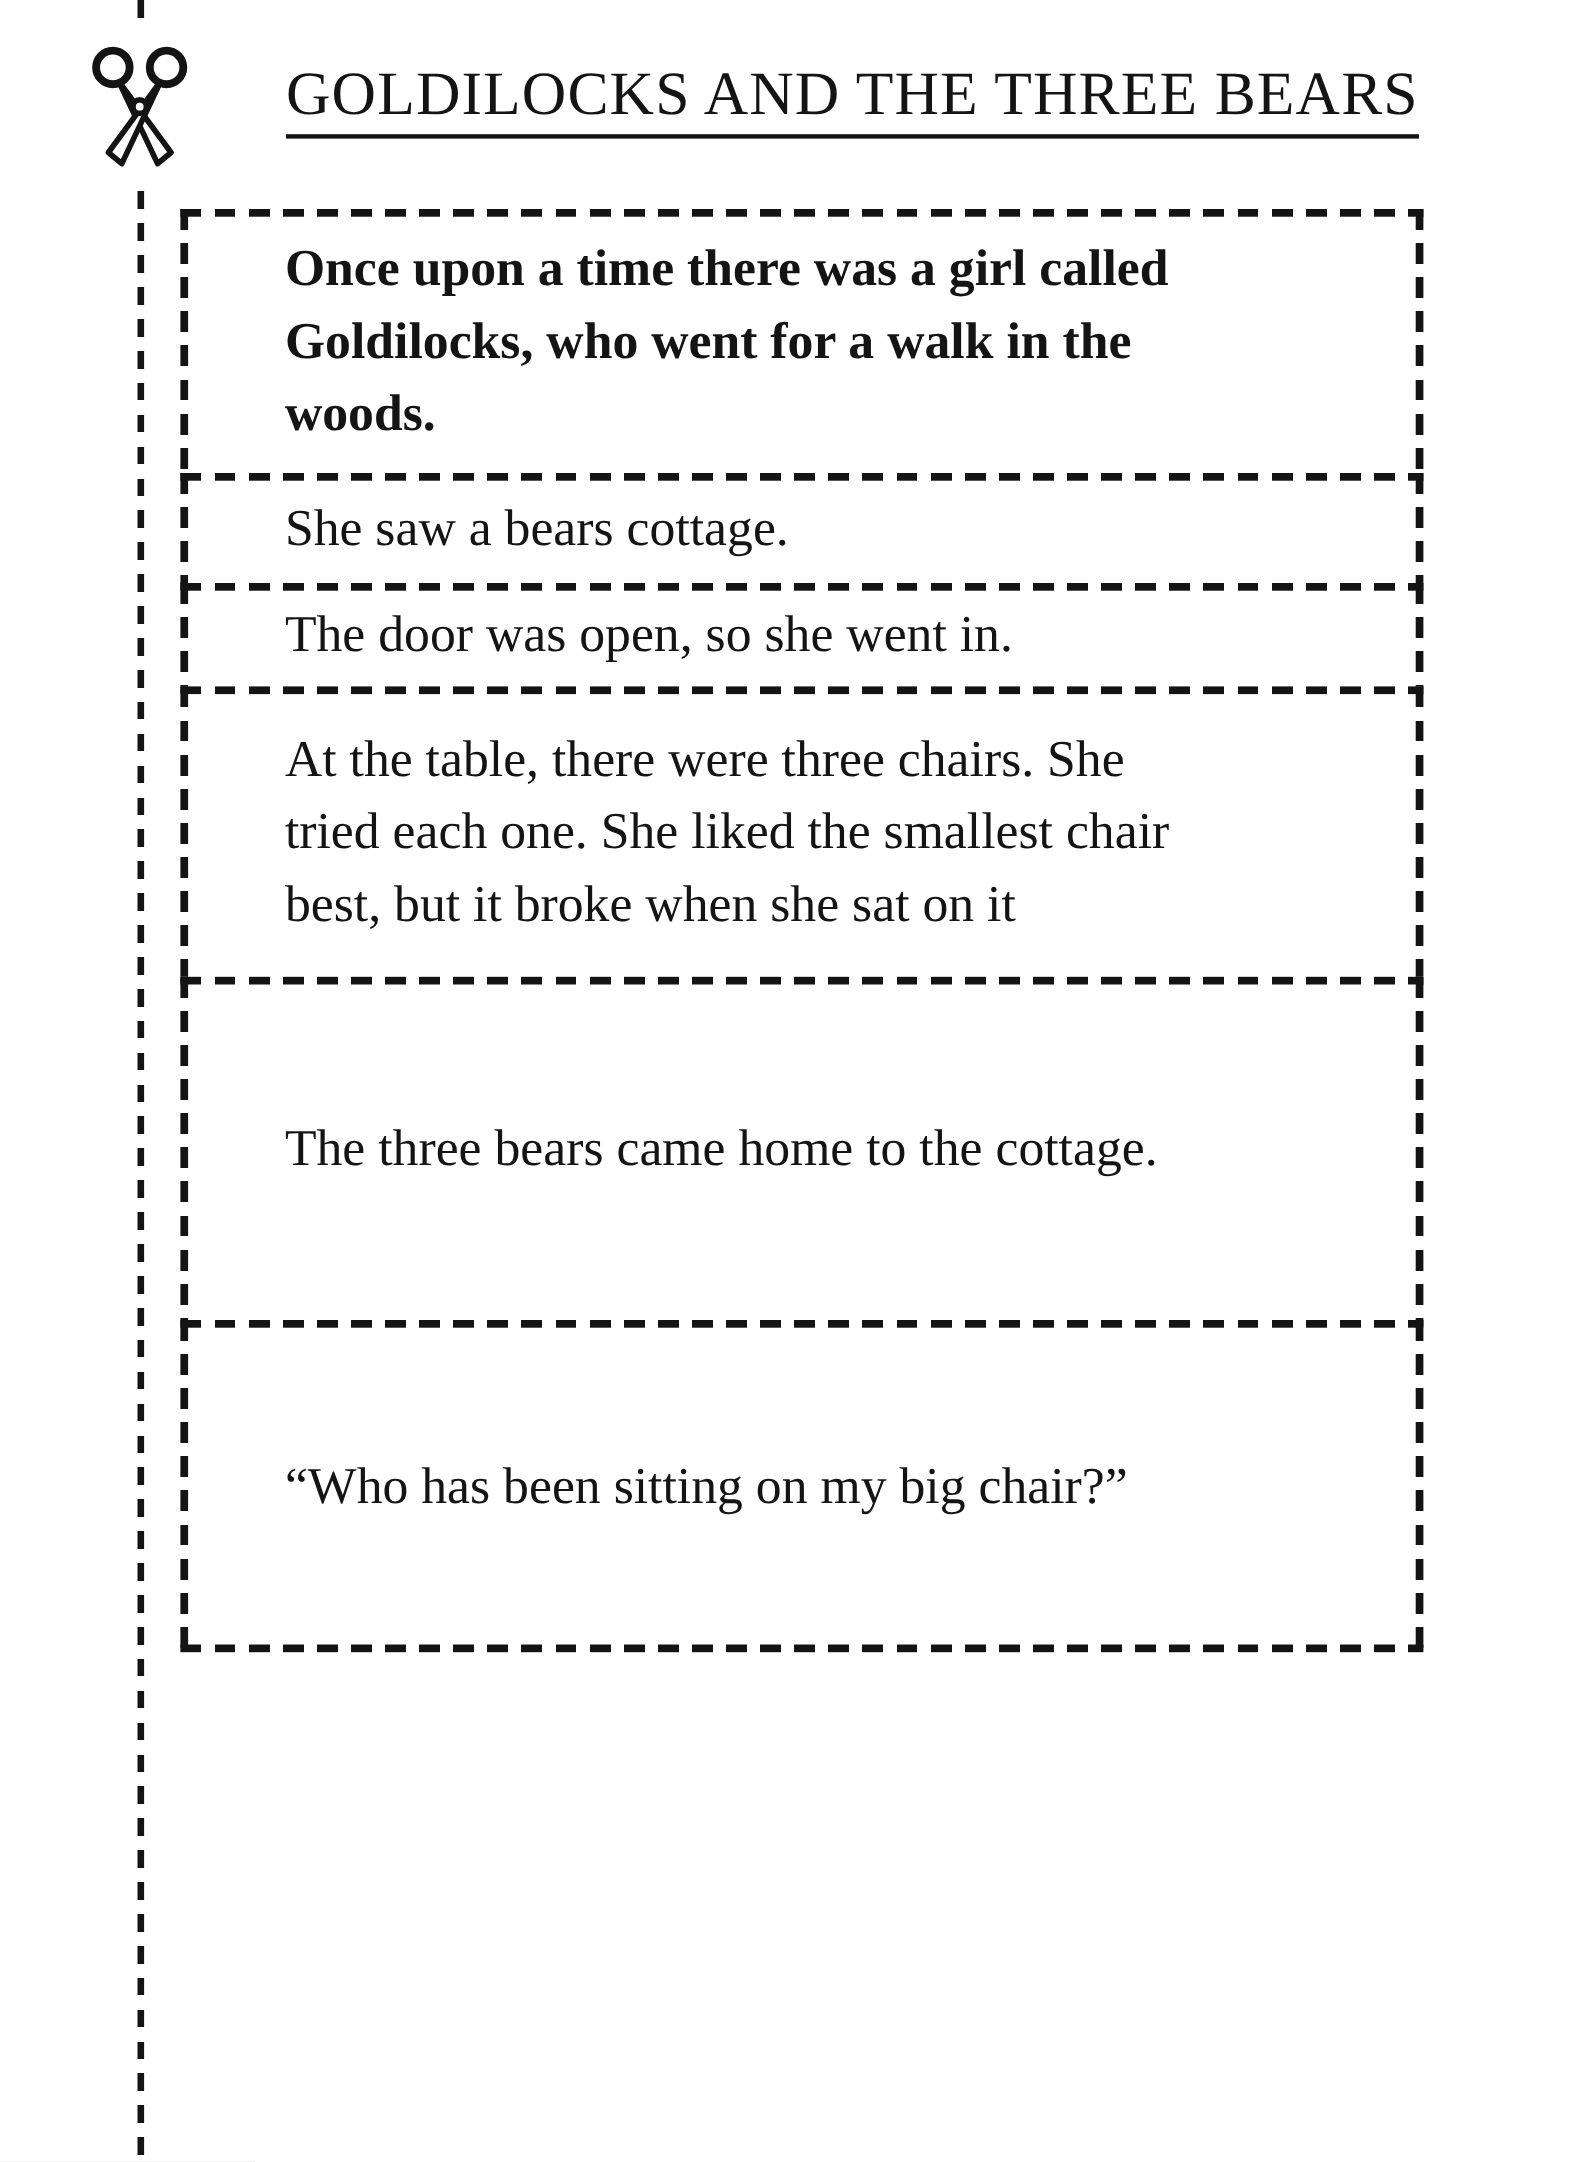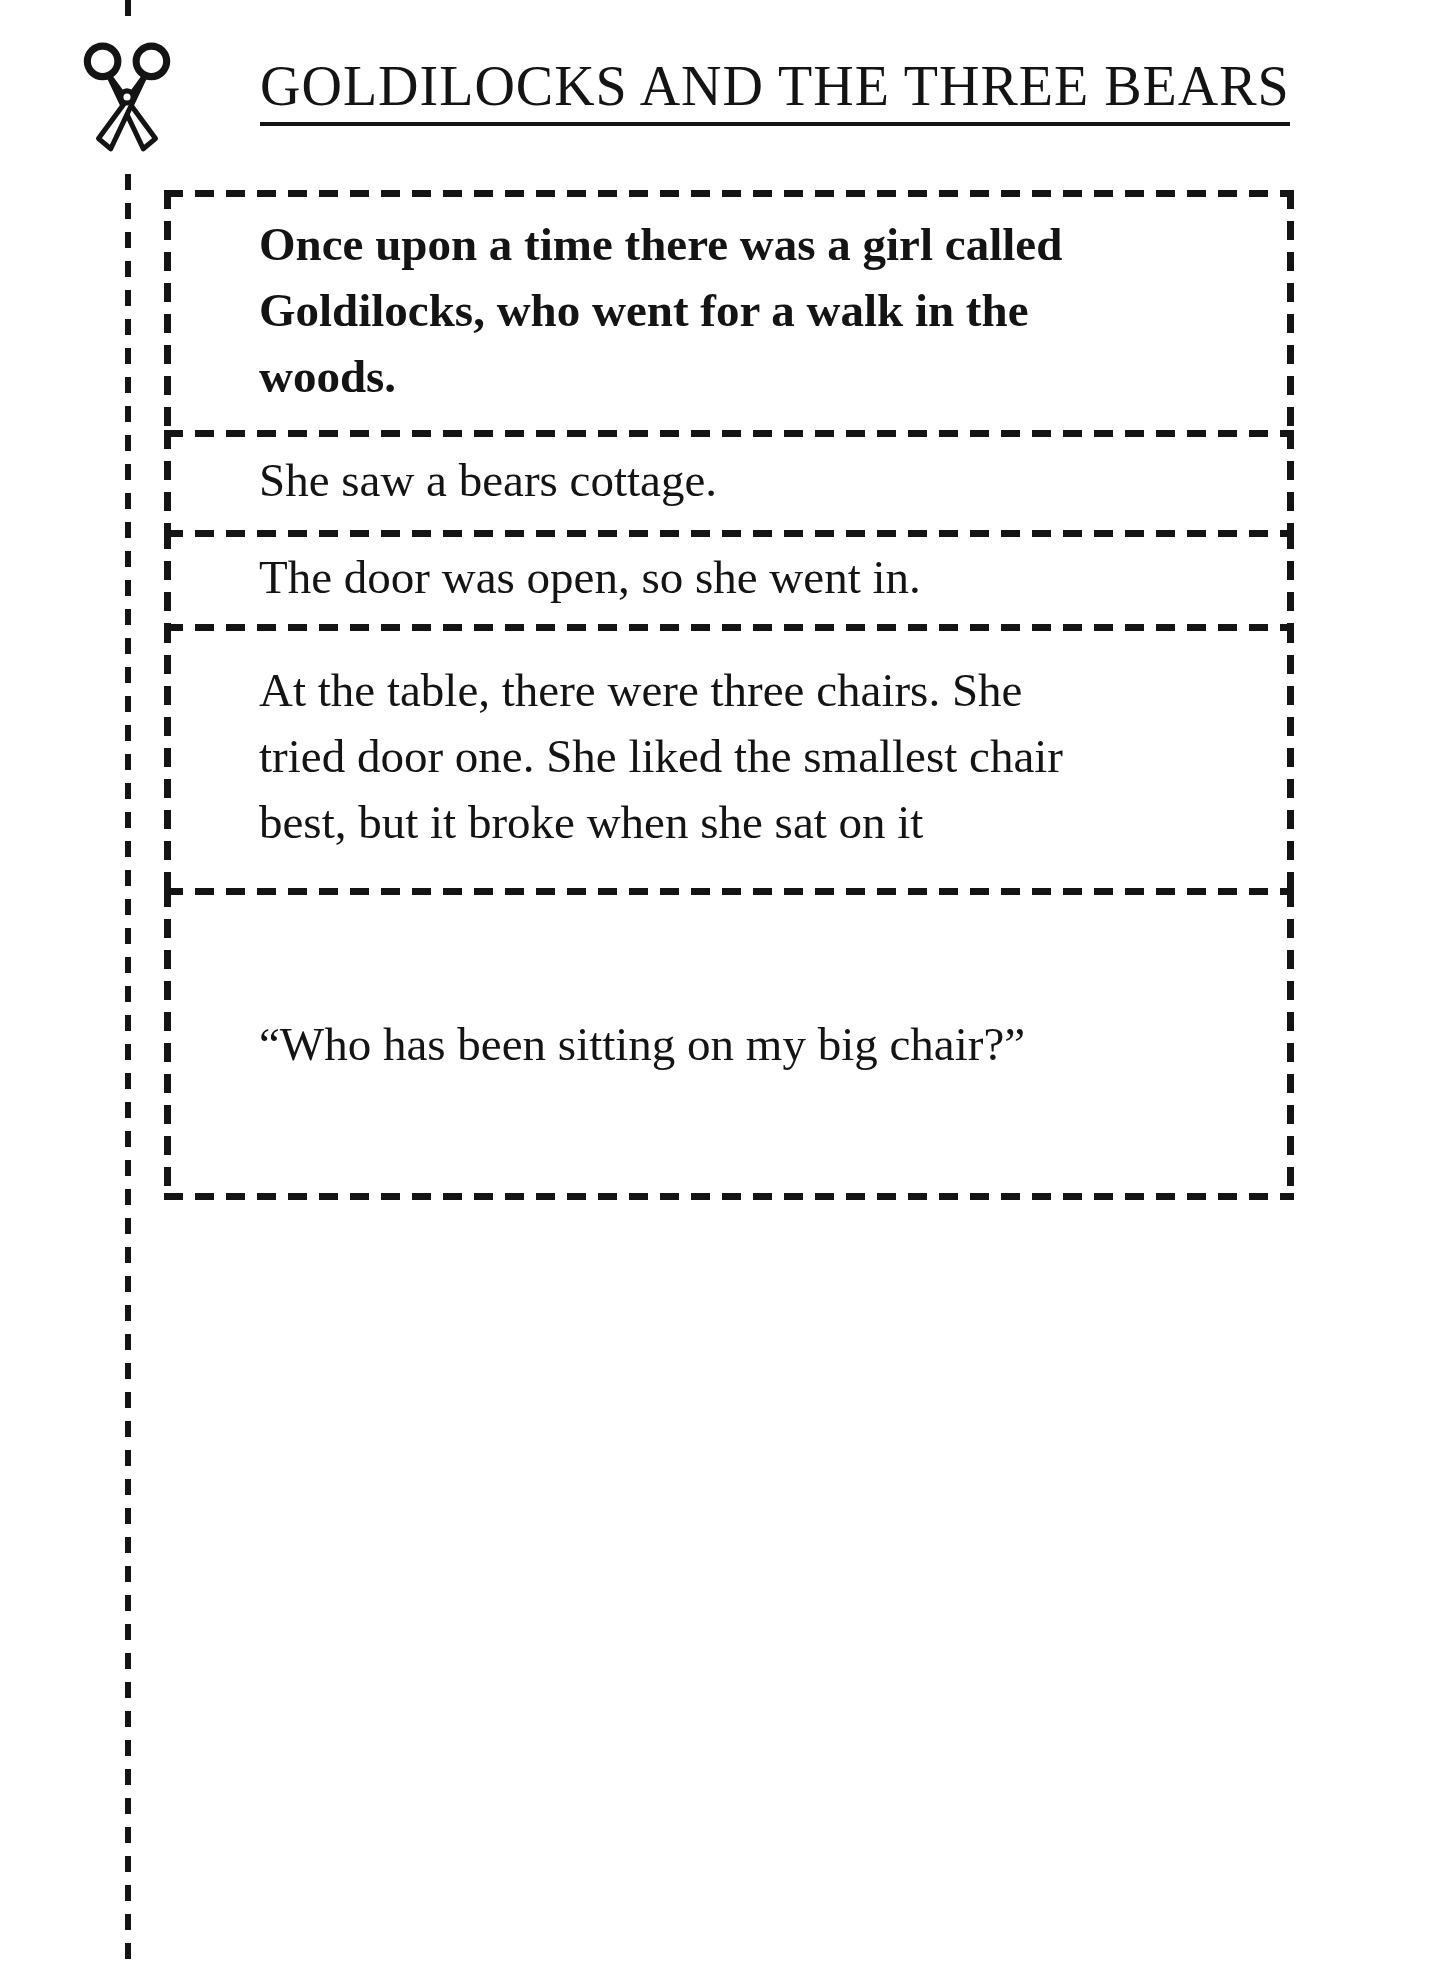--- a/index.html
+++ b/index.html
@@ -91,21 +91,24 @@
 woods.</p>
     </section>
     <section class="card">
       <p class="card-text">She saw a bears cottage.</p>
     </section>
     <section class="card">
       <p class="card-text">The door was open, so she went in.</p>
     </section>
     <section class="card">
       <p class="card-text">At the table, there were three chairs. She
-tried door one. She liked the smallest chair
+tried each one. She liked the smallest chair
 best, but it broke when she sat on it</p>
+    </section>
+    <section class="card">
+      <p class="card-text">The three bears came home to the cottage.</p>
     </section>
     <section class="card">
       <p class="card-text">“Who has been sitting on my big chair?”</p>
     </section>
   </main>
 
 </div>
 
 </body></html>

